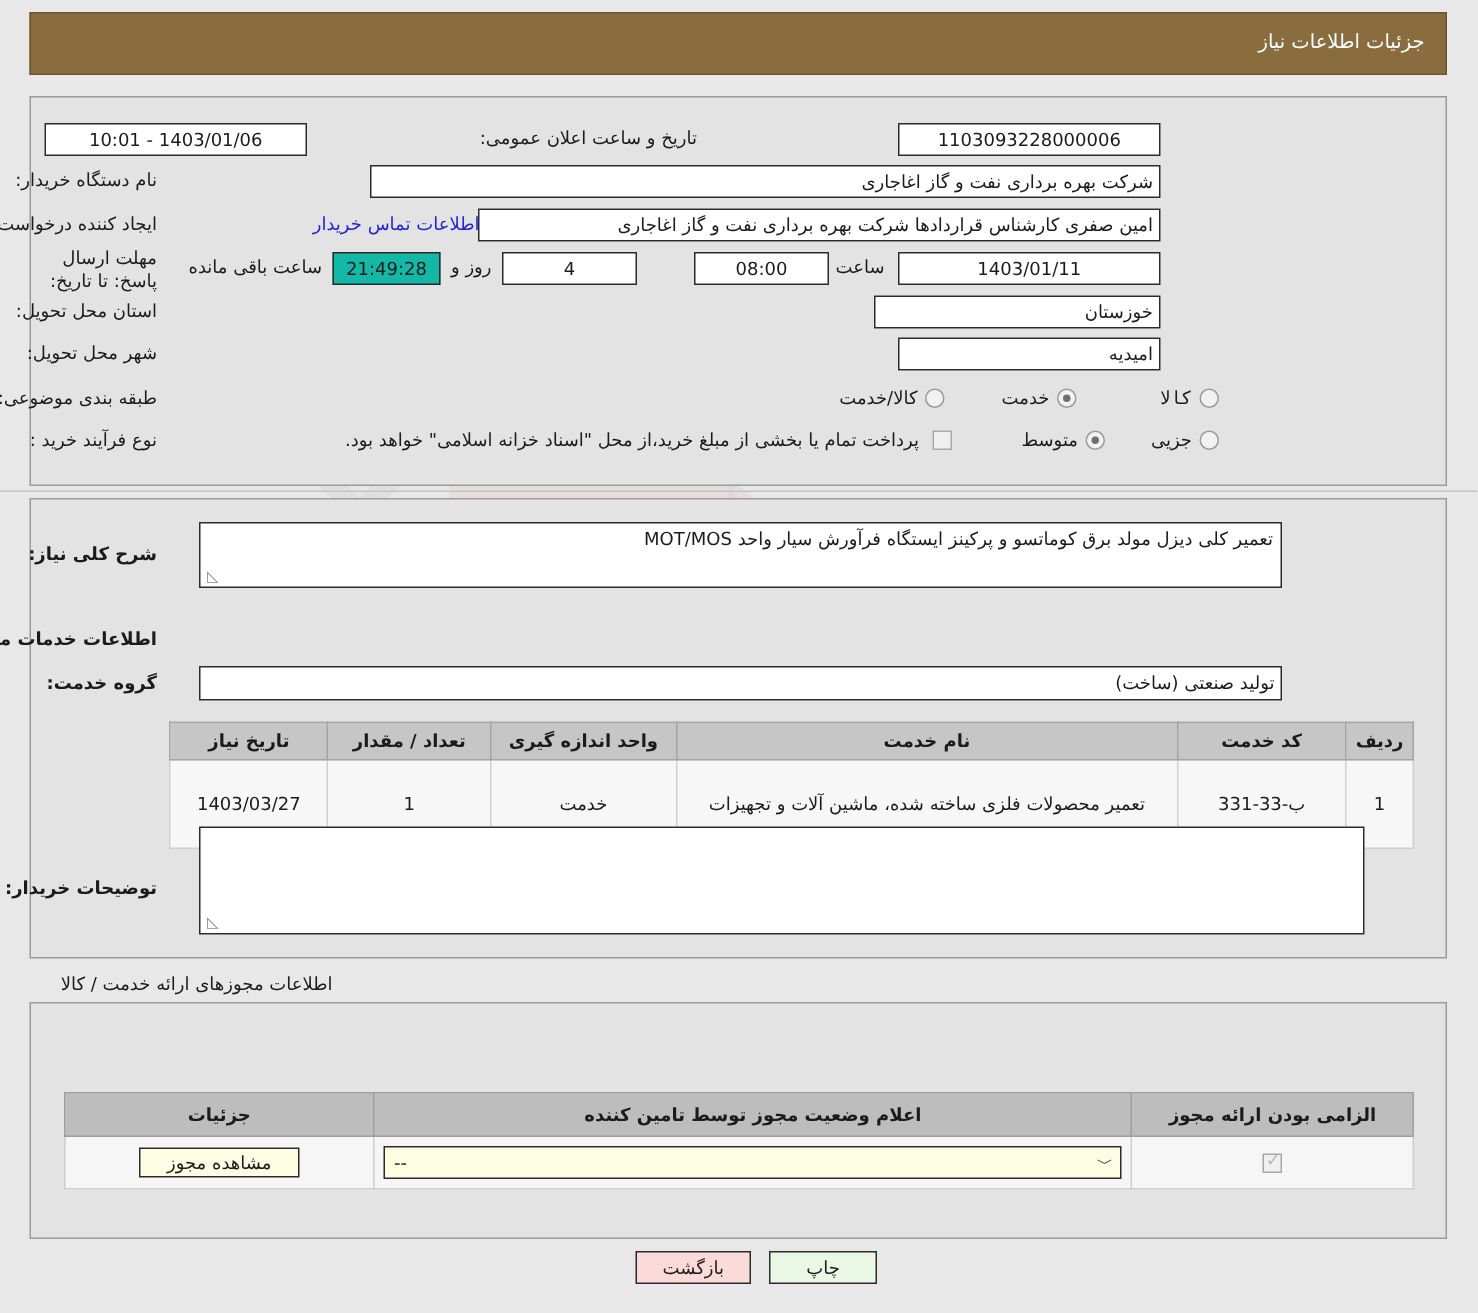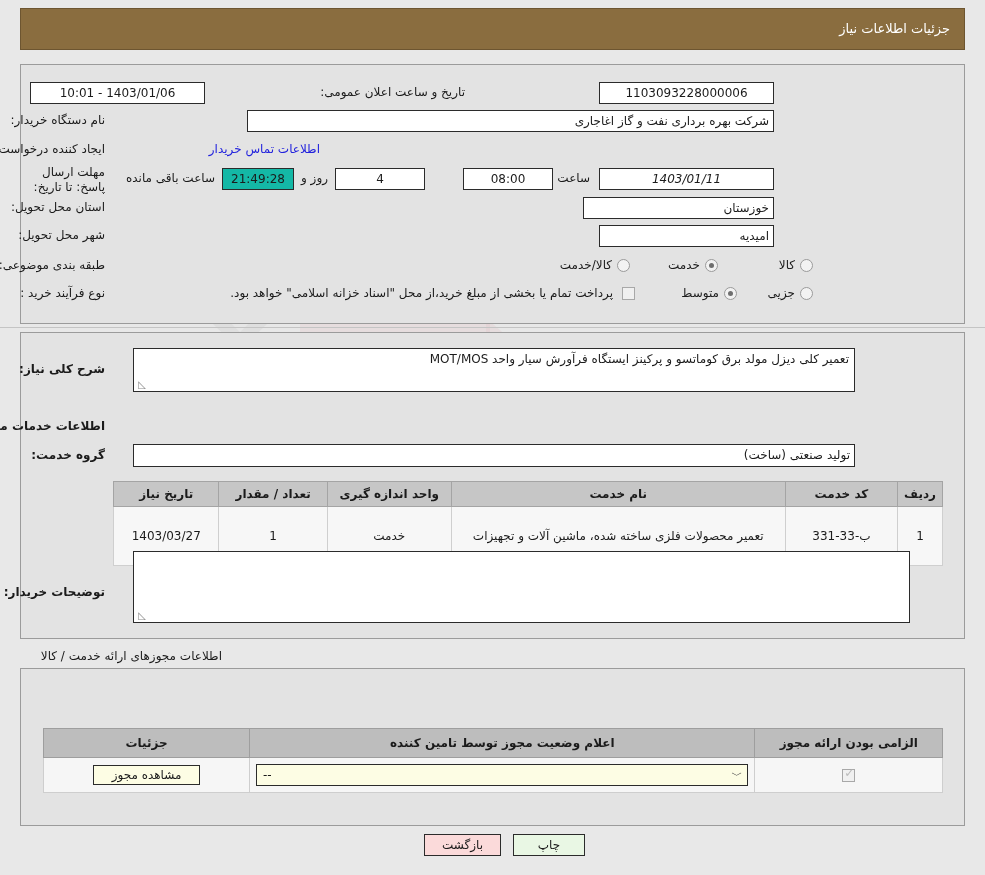--- a/index.html
+++ b/index.html
@@ -332,40 +332,41 @@
   <div class="lbl" style="right:880px; top:85px;">شماره نیاز:</div>
   <div class="fld center" style="right:211px; top:82px; width:175px;margin-left:48px;">1103093228000006</div>
 
   <div class="lbl" style="right:520px; top:85px;">تاریخ و ساعت اعلان عمومی:</div>
   <div class="fld center" style="right:780px; top:82px; width:175px;">1403/01/06 - 10:01</div>
 
   <div class="lbl" style="right:880px; top:113px;">نام دستگاه خریدار:</div>
   <div class="fld right" style="right:211px; top:110px; width:527px;">شرکت بهره برداری نفت و گاز اغاجاری</div>
 
   <div class="lbl" style="right:880px; top:142px;">ایجاد کننده درخواست:</div>
+  <div class="fld right" style="right:211px; top:139px; width:455px;">امین صفری کارشناس قراردادها شرکت بهره برداری نفت و گاز اغاجاری</div>
   <a class="link" style="right:665px; top:142px;">اطلاعات تماس خریدار</a>
 
   <div class="lbl" style="right:880px; top:165px; width:95px; white-space:normal; line-height:15px; text-align:right;">مهلت ارسال پاسخ: تا تاریخ:</div>
-  <div class="fld center" style="right:211px; top:168px; width:175px;font-style:italic;">1403/01/11</div>
+  <div class="fld center" style="right:211px; top:168px; width:175px;">1403/01/11</div>
   <div class="lbl" style="right:395px; top:171px;">ساعت</div>
   <div class="fld center" style="right:432px; top:168px; width:90px;">08:00</div>
   <div class="fld center" style="right:560px; top:168px; width:90px;">4</div>
   <div class="lbl" style="right:657px; top:171px;">روز و</div>
   <div class="fld center cream" style="right:691px; top:168px; width:72px;">21:49:28</div>
   <div class="lbl" style="right:770px; top:171px;">ساعت باقی مانده</div>
 
   <div class="lbl" style="right:880px; top:200px;">استان محل تحویل:</div>
   <div class="fld right" style="right:211px; top:197px; width:191px;">خوزستان</div>
 
   <div class="lbl" style="right:880px; top:228px;">شهر محل تحویل:</div>
   <div class="fld right" style="right:211px; top:225px; width:175px;">امیدیه</div>
 
   <div class="lbl" style="right:880px; top:258px;">طبقه بندی موضوعی:</div>
   <div class="radio" style="right:172px; top:259px;"></div>
-  <div class="lbl" style="right:190px; top:258px;">کالا</div>
+  <div class="lbl" style="right:190px; top:258px;font-family:Liberation Mono, monospace;">کالا</div>
   <div class="radio on" style="right:267px; top:259px;"></div>
   <div class="lbl" style="right:285px; top:258px;">خدمت</div>
   <div class="radio" style="right:355px; top:259px;"></div>
   <div class="lbl" style="right:373px; top:258px;">کالا/خدمت</div>
 
   <div class="lbl" style="right:880px; top:286px;">نوع فرآیند خرید :</div>
   <div class="radio" style="right:172px; top:287px;"></div>
   <div class="lbl" style="right:190px; top:286px;">جزیی</div>
   <div class="radio on" style="right:248px; top:287px;"></div>
   <div class="lbl" style="right:266px; top:286px;">متوسط</div>

